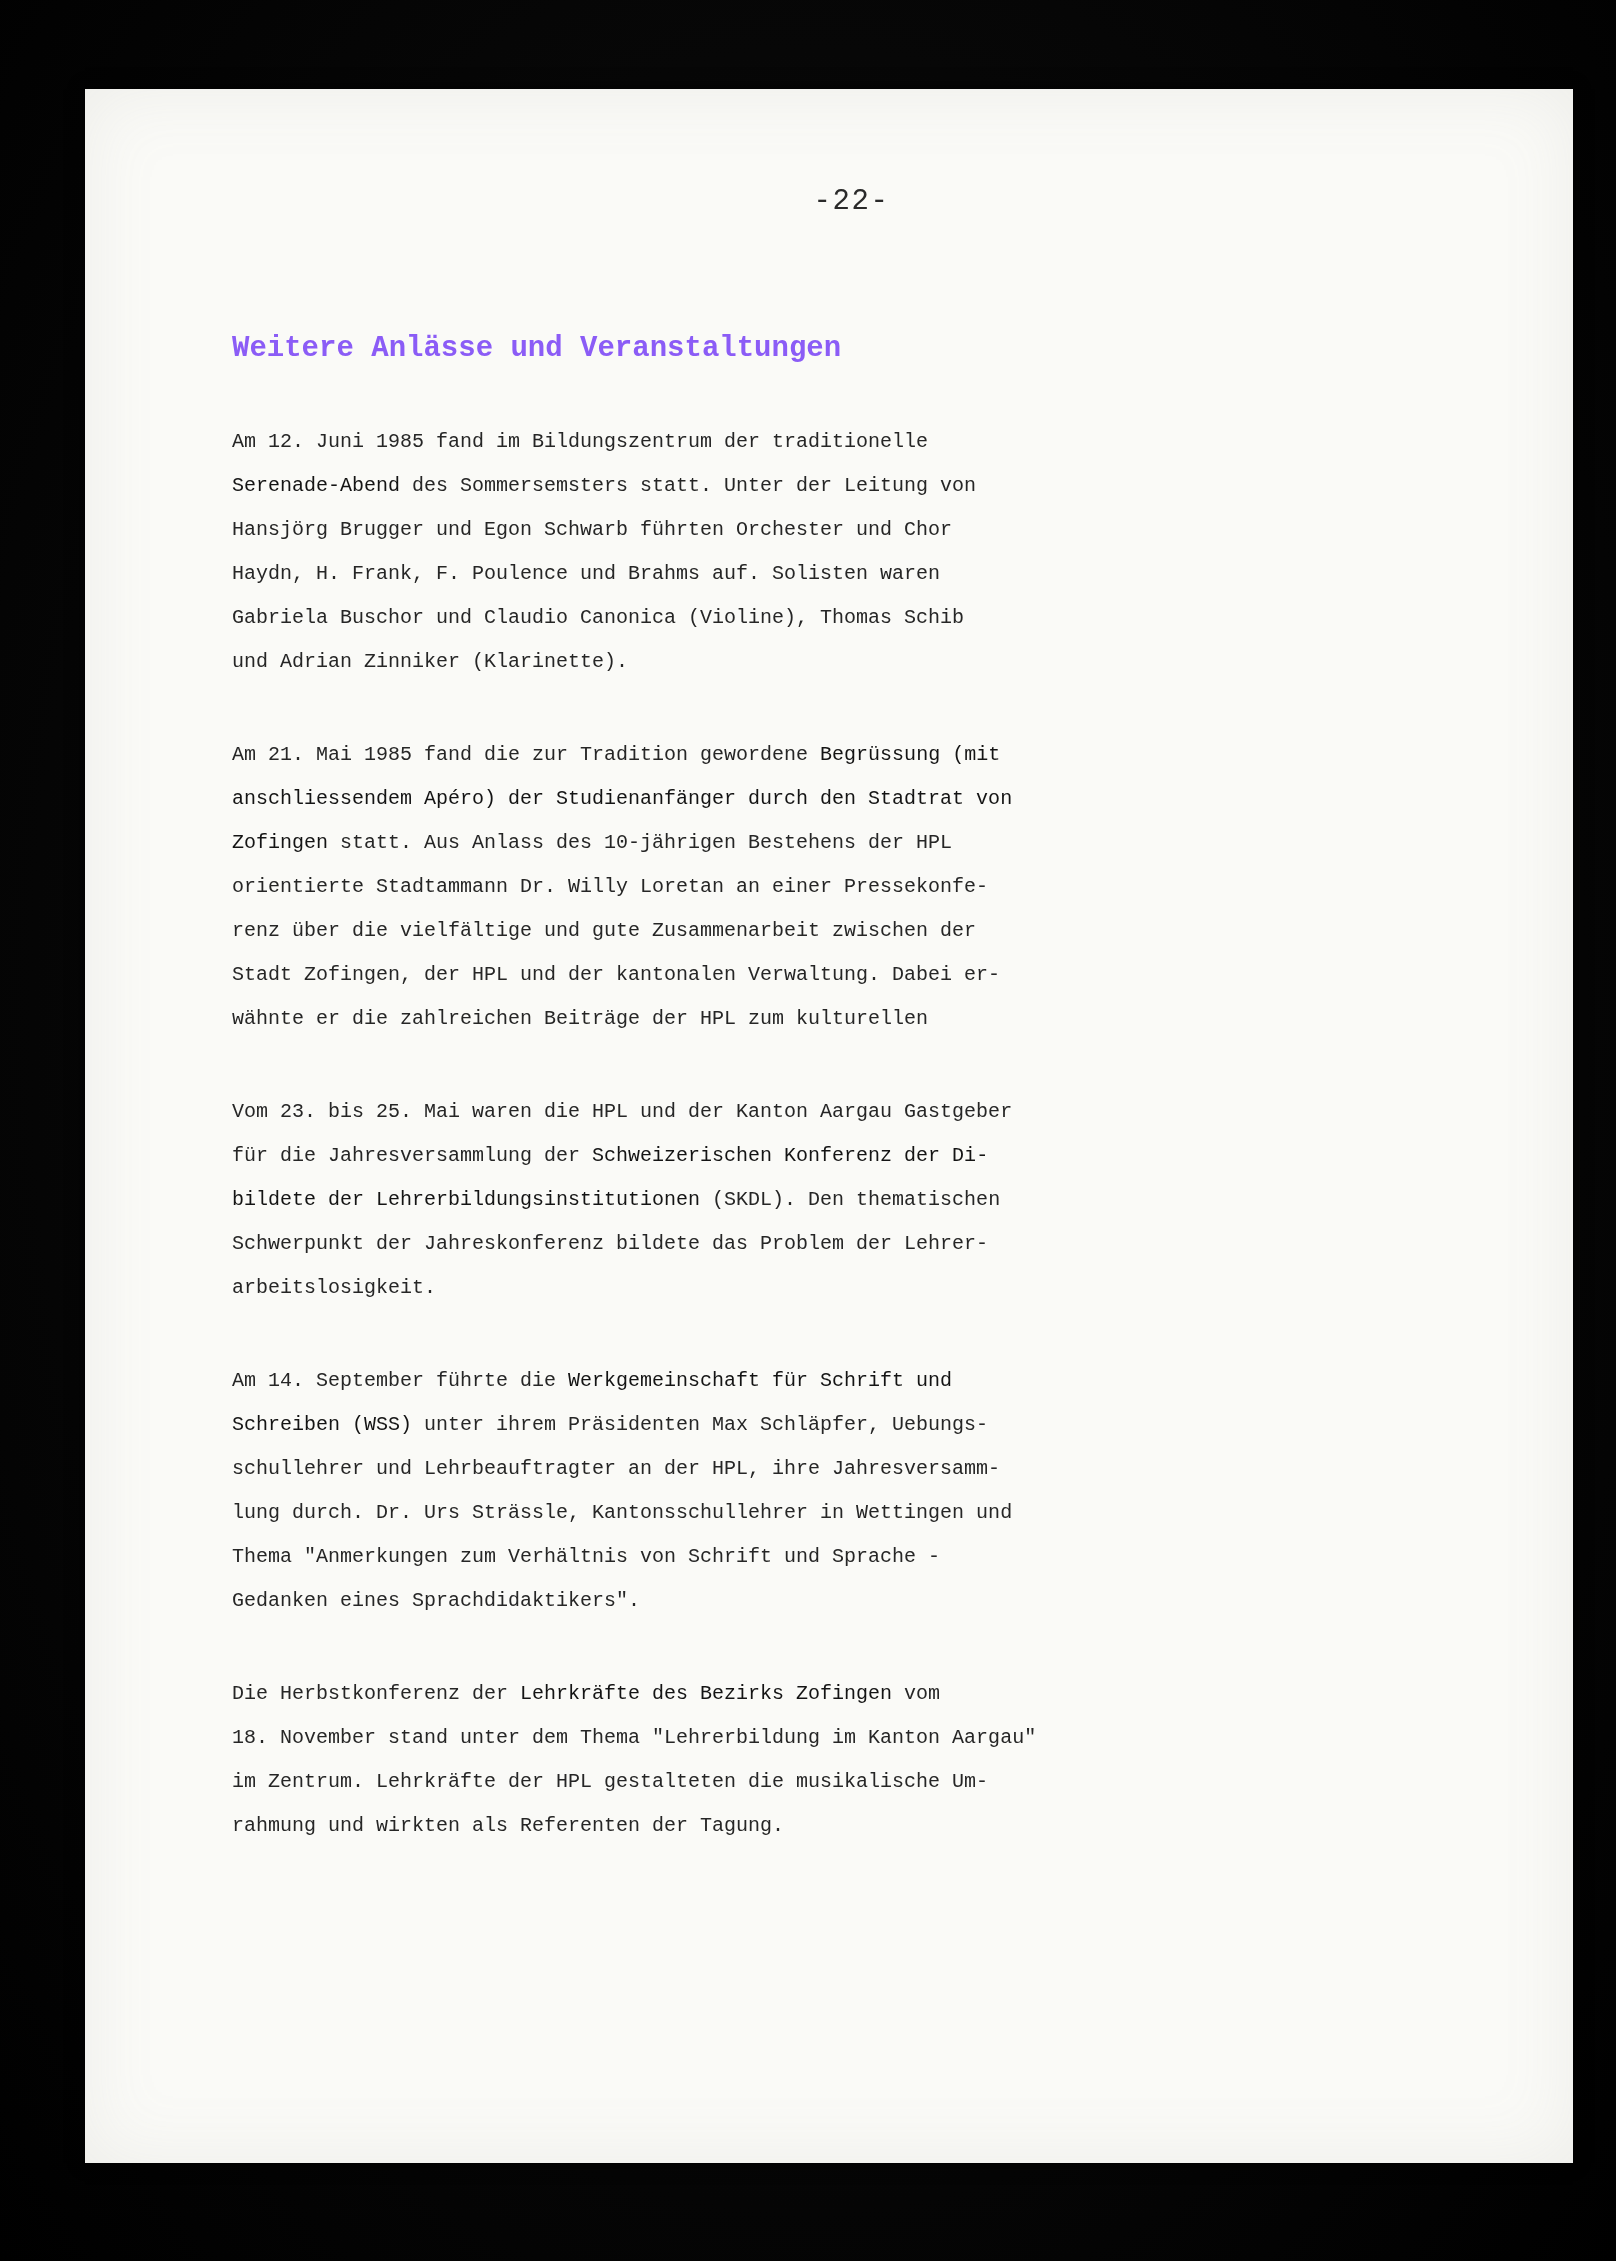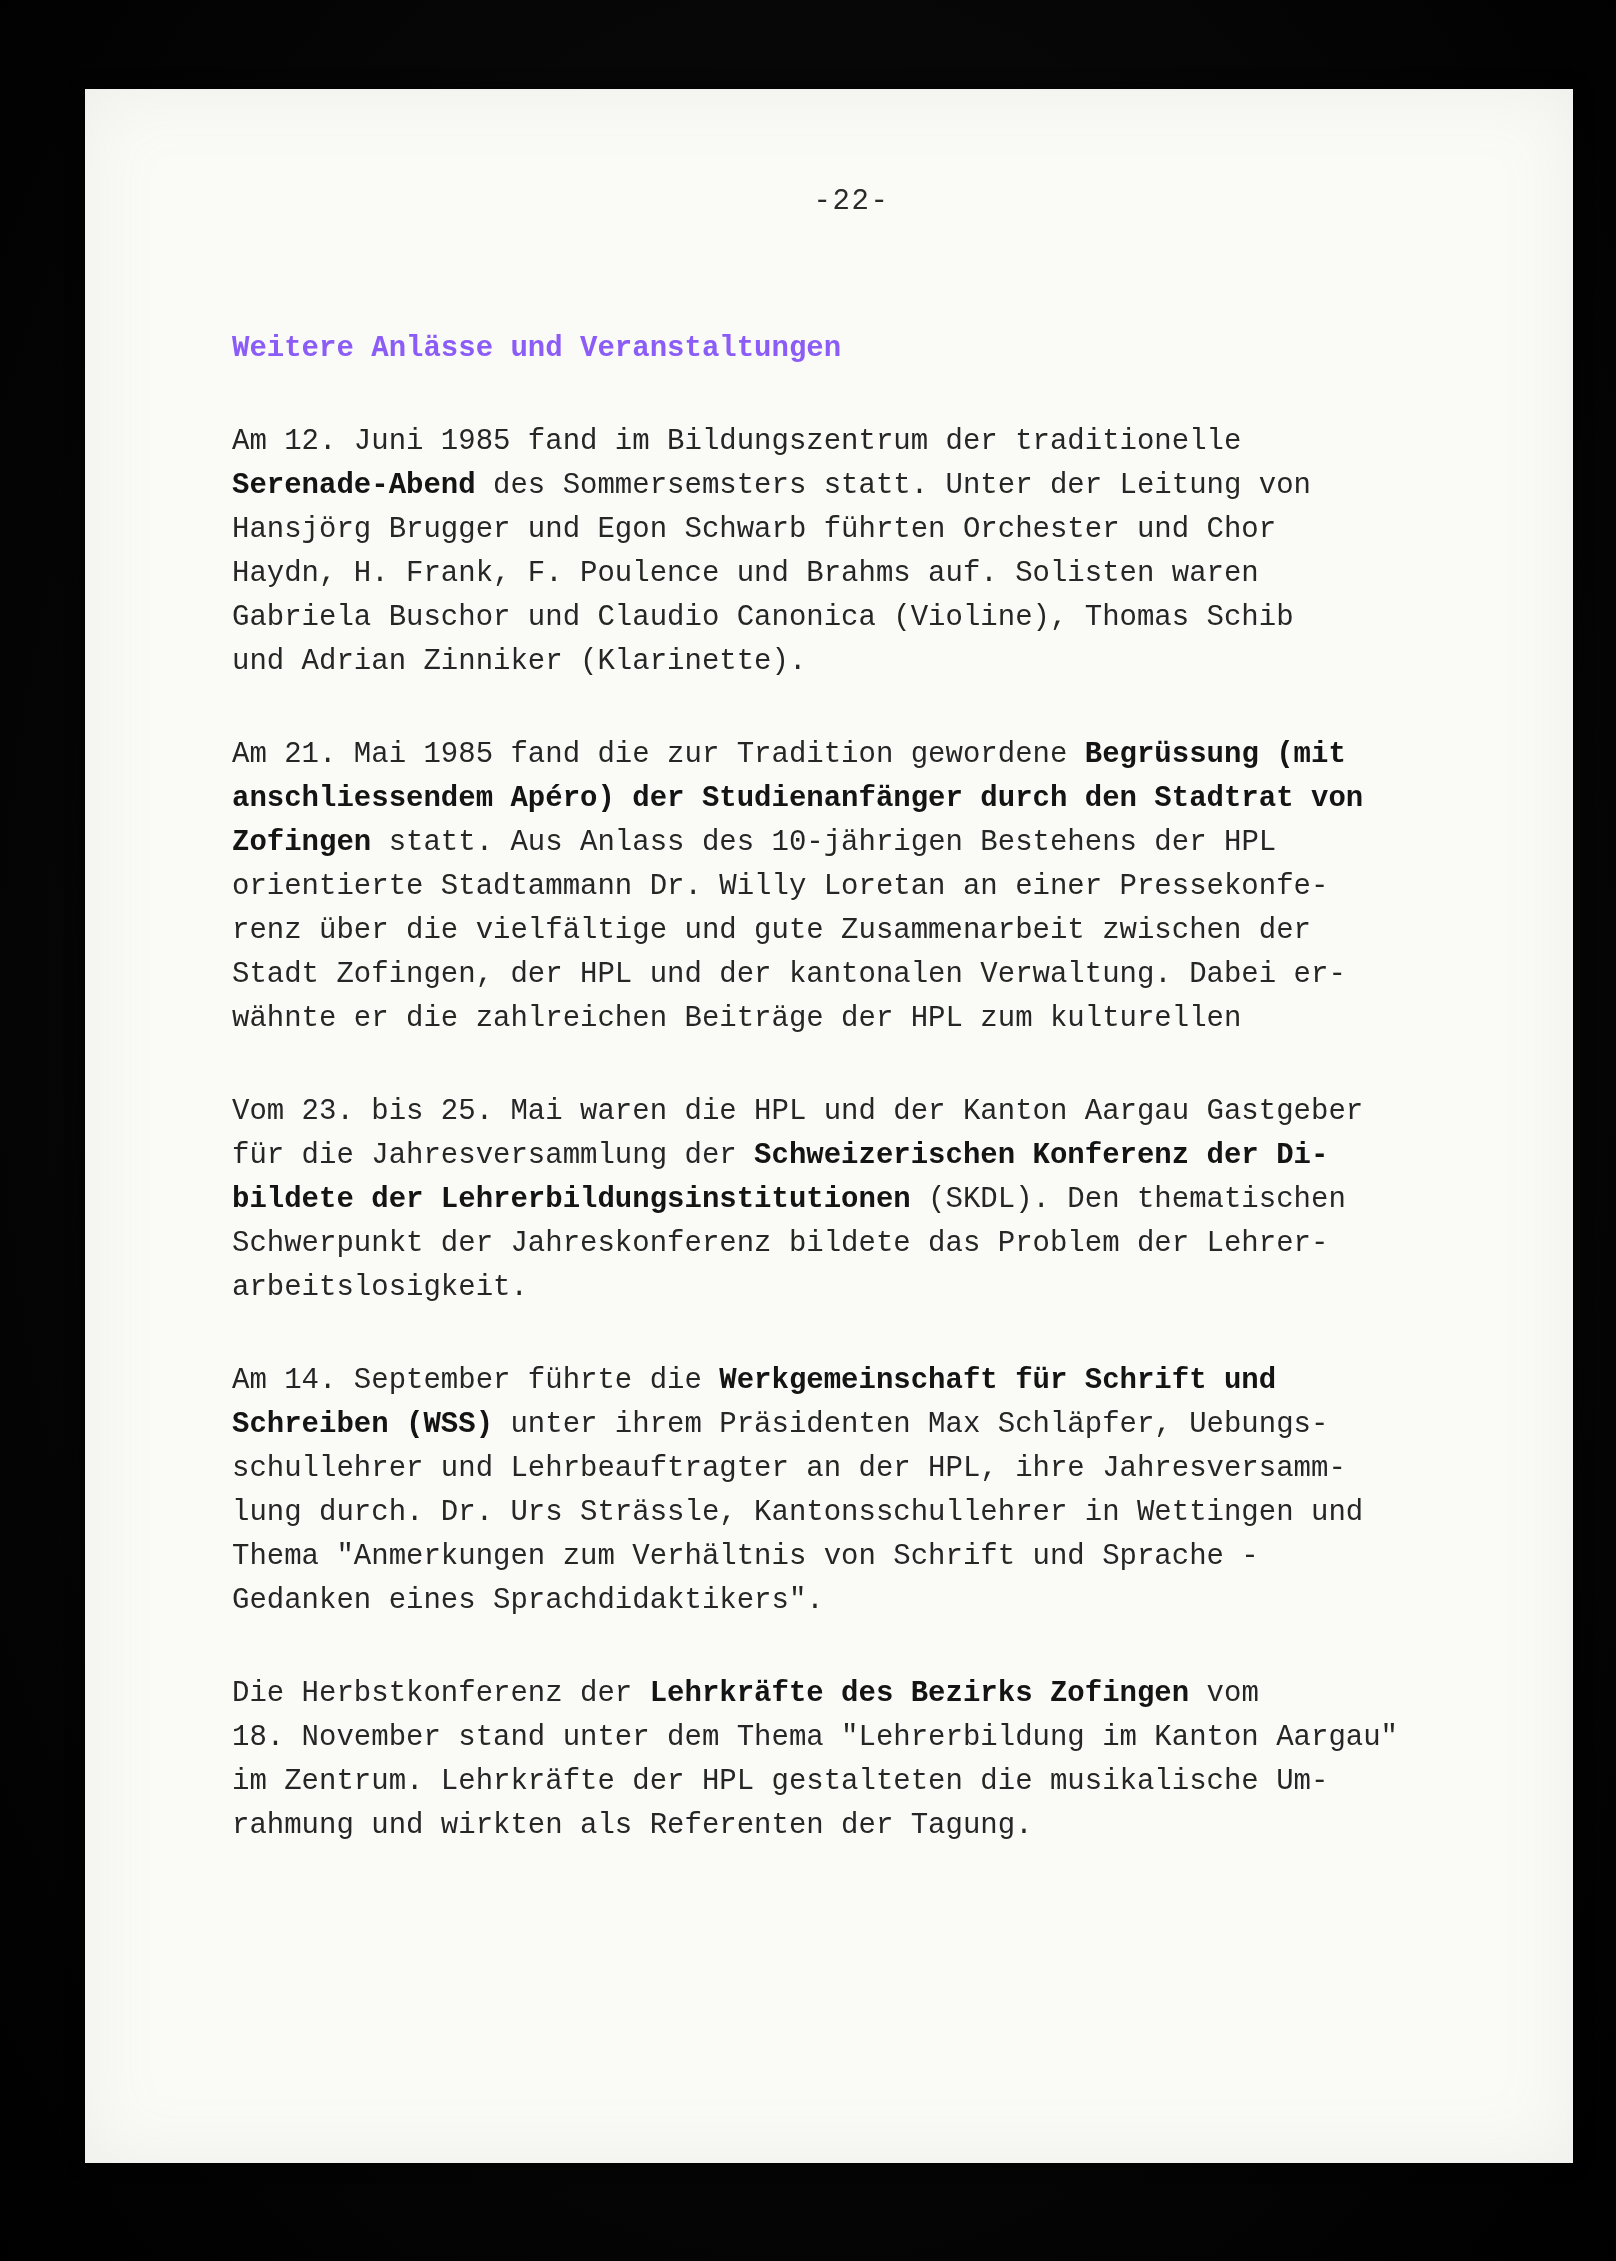--- a/index.html
+++ b/index.html
@@ -51,28 +51,28 @@
     color: #8b5cf6;
     margin-bottom: 49px;
     white-space: pre;
   }
 
   .paragraph {
     margin-bottom: 49px;
   }
 
   .line {
-    font-size: 29px;
+    font-size: 20px;
     line-height: 44px;
     white-space: pre;
     color: #262626;
   }
 
   .run { font-weight: 400; }
-  .run.bold { font-weight: 700; color: #141414; }
+  .run.bold { font-weight: 400; color: #141414; }
 </style>
 </head>
 <body>
 
 <div class="scan-background"></div>
 
 <div class="scan-page">
   <div class="page-content">
     <div class="page-number">-22-</div>
 

